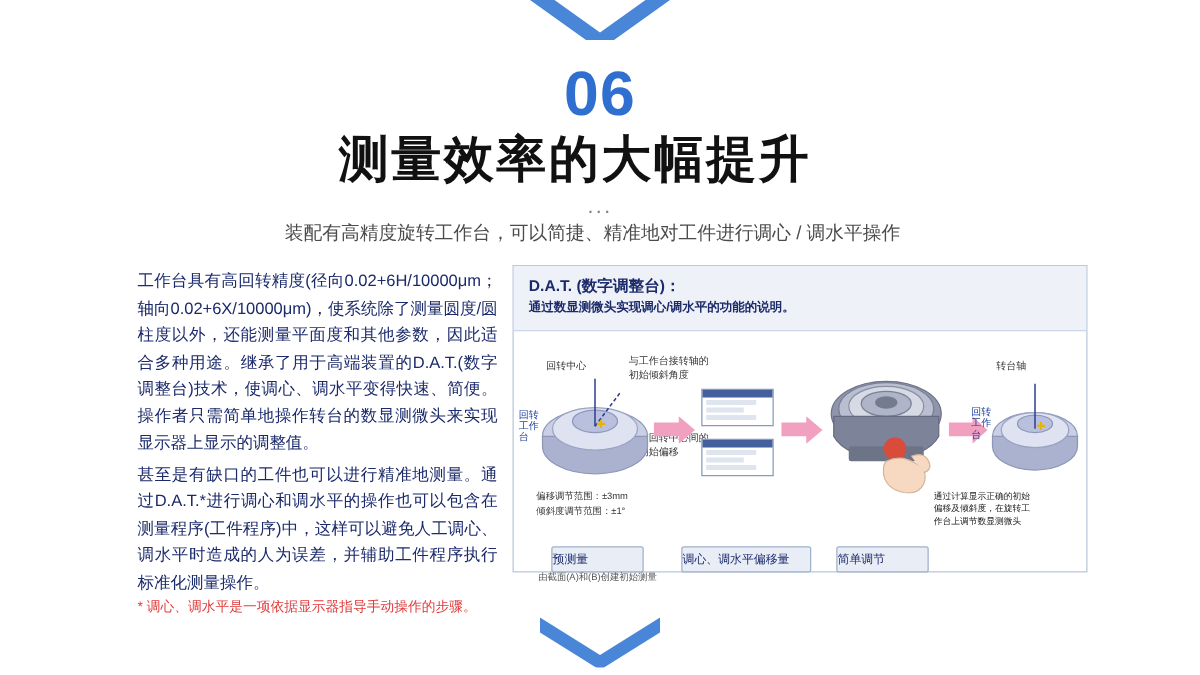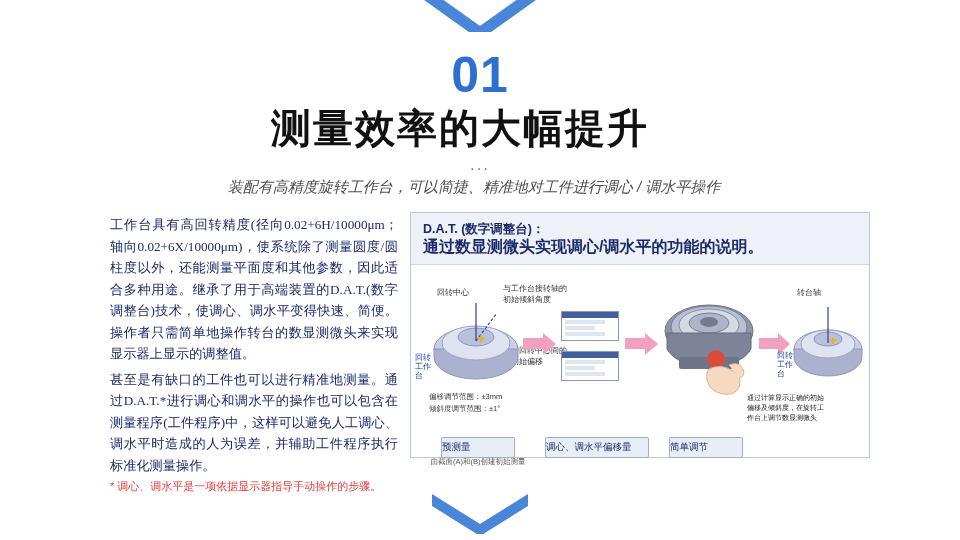--- a/index.html
+++ b/index.html
@@ -34,30 +34,30 @@
     color:#111;
     letter-spacing:2px;
   }
   .dots{
     position:absolute;top:155px;left:0;width:960px;text-align:center;
     font-size:17px;color:#7f7f7f;letter-spacing:2px;
   }
   .subhead{
     position:absolute;top:176px;left:0;width:948px;
     text-align:center;
-    font-size:15px;line-height:22px;color:#4b4b4b;font-style:italic;
+    font-size:15px;line-height:22px;color:#4b4b4b;
   }
 
   
   .leftcol{
     position:absolute;left:110px;top:214px;width:288px;
     font-size:13.2px;line-height:21.5px;color:#1b2a6b;
     text-align:justify;
   }
-  .leftcol p{margin:0 0 4px 0;font-family:Liberation Serif, serif;}
+  .leftcol p{margin:0 0 4px 0;}
   .footnote{
     position:absolute;left:110px;top:478px;width:300px;
     font-size:11px;line-height:16px;color:#e03a3a;
   }
 
   
   .panel{
     position:absolute;left:410px;top:212px;
     width:460px;height:246px;
     border:1px solid #b9c6dd;
@@ -67,27 +67,27 @@
   .panel-head{
     background:#eef1f7;
     border-bottom:1px solid #cdd6e6;
     padding:7px 12px 8px 12px;
     box-sizing:border-box;
   }
   .panel-head .l1{
     font-size:12.5px;font-weight:bold;color:#1b2a6b;line-height:18px;
   }
   .panel-head .l2{
-    font-size:16px;font-weight:bold;color:#1b2a6b;line-height:18px;
+    font-size:10px;font-weight:bold;color:#1b2a6b;line-height:18px;
   }
   .panel-body{position:relative;height:243px;}
 
   
   .dg-label{position:absolute;font-size:8px;color:#333;line-height:11px;font-family:Liberation Serif, serif;}
-  .dg-label.blue{color:#1b3f9b;margin-top:26px;}
+  .dg-label.blue{color:#1b3f9b;}
 
   .disc-wrap{position:absolute;}
   .arrow{position:absolute;}
   .miniwin{
     position:absolute;width:58px;height:30px;border:1px solid #8a9ab5;
     background:#fff;box-sizing:border-box;
   }
   .miniwin .tb{height:6px;background:#43609c;}
   .miniwin .rows{padding:2px 3px;}
   .miniwin .row{height:4px;background:#dfe5ef;margin-bottom:2px;}
@@ -117,21 +117,21 @@
 <body>
 
 <div class="page">
 
   <div class="chev chev-top">
     <svg width="120" height="46" viewBox="0 0 120 46">
       <path d="M4 0 L60 40 L116 0 L116 14 L60 54 L4 14 Z" fill="#4a86d8"></path>
     </svg>
   </div>
 
-  <div class="number">01</div>
+  <div class="number">06</div>
   <div class="headline">测量效率的大幅提升</div>
   <div class="dots">...</div>
   <div class="subhead">装配有高精度旋转工作台，可以简捷、精准地对工件进行调心 / 调水平操作</div>
 
   <div class="leftcol">
     <p>工作台具有高回转精度(径向0.02+6H/10000μm；轴向0.02+6X/10000μm)，使系统除了测量圆度/圆柱度以外，还能测量平面度和其他参数，因此适合多种用途。继承了用于高端装置的D.A.T.(数字调整台)技术，使调心、调水平变得快速、简便。操作者只需简单地操作转台的数显测微头来实现显示器上显示的调整值。</p>
     <p>甚至是有缺口的工件也可以进行精准地测量。通过D.A.T.*进行调心和调水平的操作也可以包含在测量程序(工件程序)中，这样可以避免人工调心、调水平时造成的人为误差，并辅助工件程序执行标准化测量操作。</p>
   </div>
   <div class="footnote">* 调心、调水平是一项依据显示器指导手动操作的步骤。</div>
 

